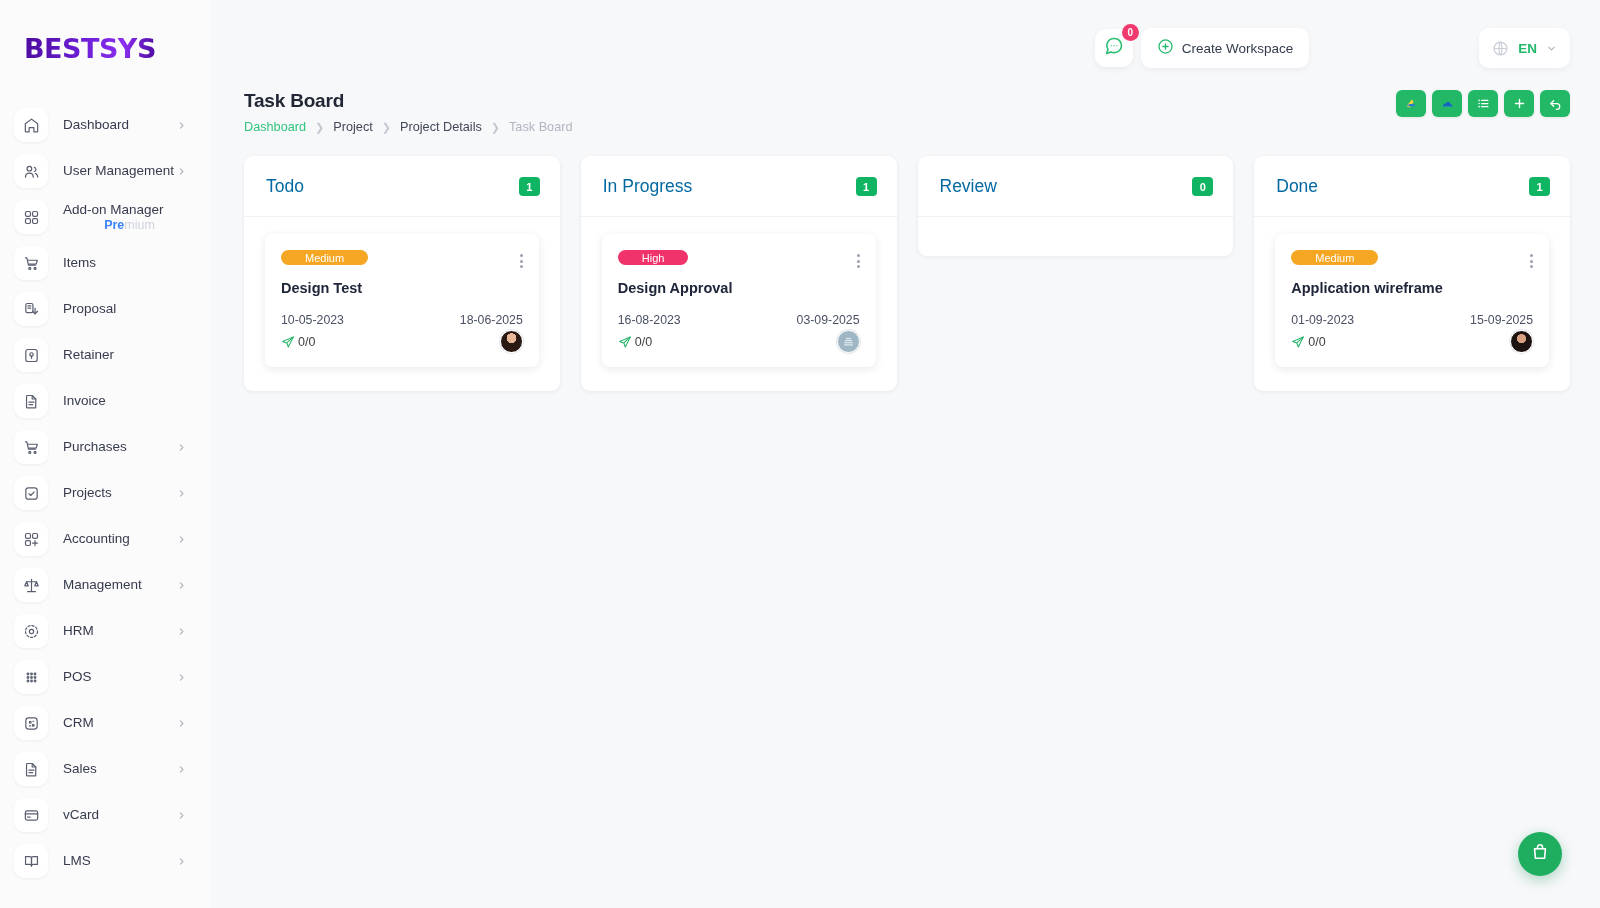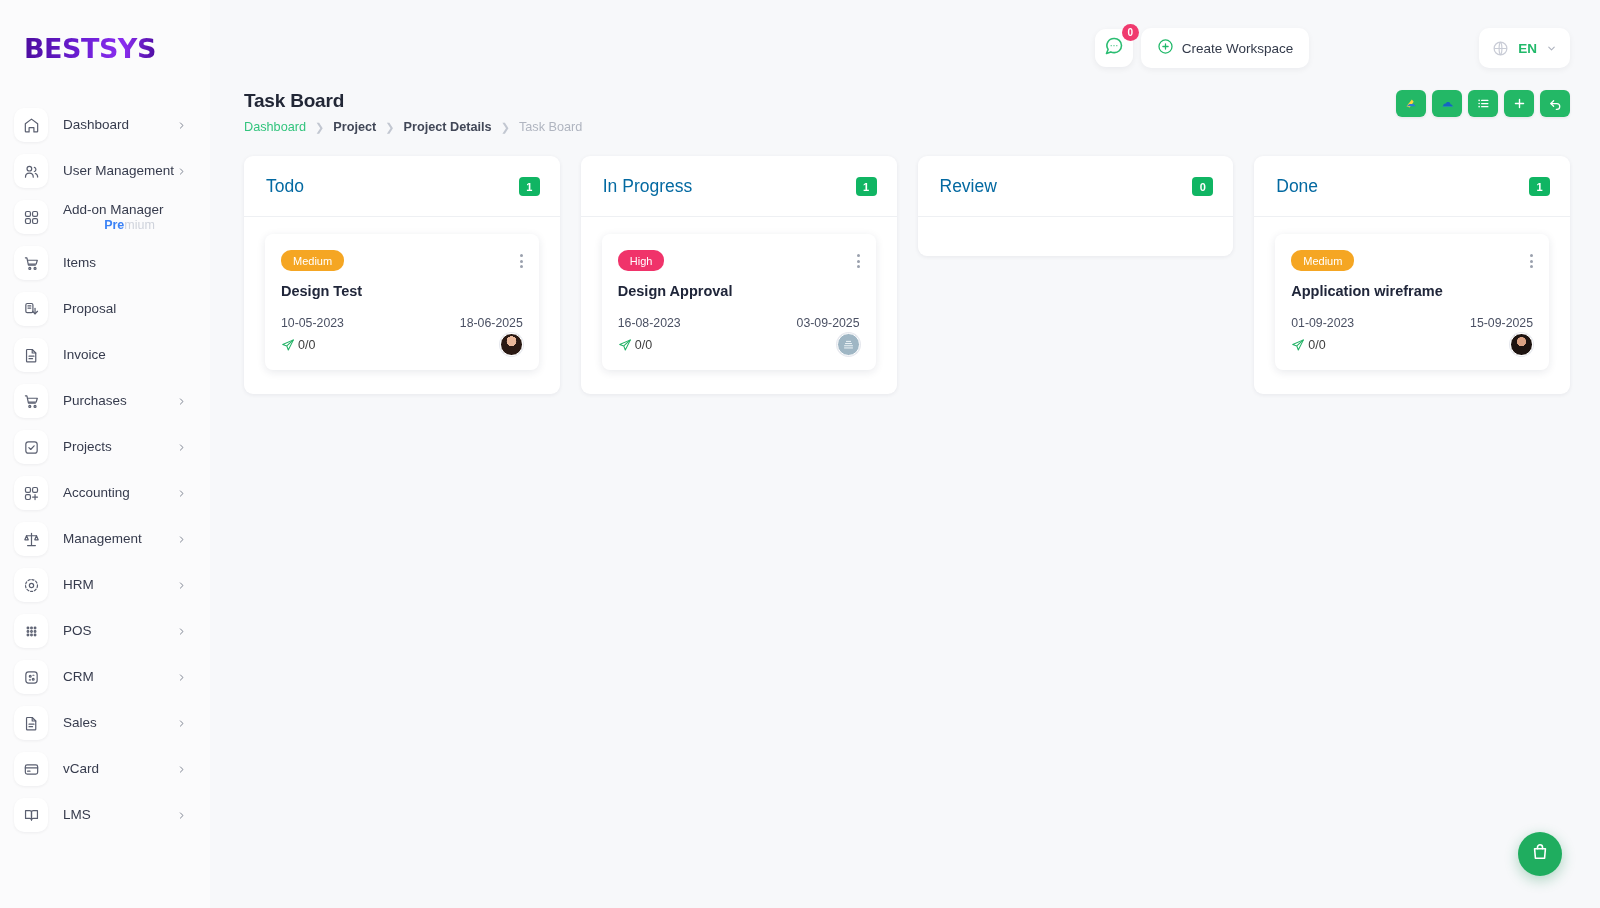--- a/index.html
+++ b/index.html
@@ -90,21 +90,21 @@
   .lang-btn .globe svg { width: 17px; height: 17px; }
   .lang-code { color: #21b96a; font-size: 13.5px; font-weight: 600; }
   .lang-chev { color: #aeb3bf; display:flex; }
   .lang-chev svg { width: 11px; height: 11px; }
 
   
   .page-head { padding: 0 30px 0 34px; position: relative; margin-top: -6px; }
   .page-title { font-size: 19px; font-weight: 600; color: #222736; letter-spacing: -0.2px; }
   .crumbs { display: flex; align-items: center; gap: 9px; margin-top: 8px; font-size: 12.7px; }
   .crumbs a { color: #32c47d; text-decoration: none; cursor: pointer; }
-  .crumbs .crumb { color: #414757; cursor: pointer; font-weight: 700; }
+  .crumbs .crumb { color: #414757; cursor: pointer; font-weight: 400; }
   .crumbs .crumb.active { color: #b0b5c0; font-weight: 400; cursor: default; }
   .crumbs .sep { color: #c2c7d1; font-size: 11px; }
 
   .head-actions { position: absolute; right: 30px; top: 0px; display: flex; gap: 6px; }
   .sq-btn {
     width: 30px; height: 27px; border-radius: 6px; background: #23b866;
     display: flex; align-items: center; justify-content: center; cursor: pointer;
     box-shadow: 0 1px 3px rgba(0,0,0,0.08);
   }
   .sq-btn svg { width: 15px; height: 15px; display: block; }
@@ -132,21 +132,21 @@
   .col-body.empty { padding: 19px; min-height: 10px; }
 
   .task-card {
     background: #fff; border-radius: 8px; padding: 16px 16px 14px 16px;
     box-shadow: 0 2px 9px rgba(30,35,70,0.10);
     position: relative;
   }
   .task-top { display: flex; align-items: flex-start; justify-content: space-between; }
   .pri {
     display:inline-flex; align-items:center; justify-content:center;
-    height: 21px; padding: 0 12px; border-radius: 10px;
+    height: 15px; padding: 0 24px; border-radius: 10px;
     font-size: 11px; color: #fff; font-weight: 500;
   }
   .pri.medium { background: #f5a623; }
   .pri.high { background: #f0336a; }
   .dots { color: #9aa0ad; display:flex; flex-direction:column; gap:2.5px; padding-top:4px; cursor:pointer; }
   .dots i { width: 3px; height: 3px; background: #9aa0ad; border-radius: 50%; display:block; }
   .task-name { font-size: 14.5px; font-weight: 600; color: #20263a; margin-top: 12px; }
   .task-meta { display: flex; justify-content: space-between; margin-top: 17px; font-size: 12.3px; color: #4a5063; }
   .task-foot { display: flex; justify-content: space-between; align-items: center; margin-top: 3px; }
   .task-count { display: flex; align-items: center; gap: 3px; font-size: 12.5px; color: #404040; }
@@ -234,20 +234,30 @@
         <div class="nav-item">
           <span class="nav-ico">
             <svg viewBox="0 0 24 24" fill="none" stroke="currentColor" stroke-width="1.7" stroke-linecap="round" stroke-linejoin="round">
               <rect x="4" y="3.5" width="10" height="13" rx="2"></rect>
               <path d="M7 7h4M7 10h4"></path>
               <path d="M13.5 14.5l3.5 3.5 3.5-3.5"></path>
               <path d="M17 10.5v7.5"></path>
             </svg>
           </span>
           <span class="nav-label">Proposal</span>
+        </div>
+        <div class="nav-item">
+          <span class="nav-ico">
+            <svg viewBox="0 0 24 24" fill="none" stroke="currentColor" stroke-width="1.7" stroke-linecap="round" stroke-linejoin="round">
+              <rect x="4" y="3.5" width="16" height="17" rx="3"></rect>
+              <circle cx="12" cy="10.5" r="2.4"></circle>
+              <path d="M12 12.9V16"></path>
+            </svg>
+          </span>
+          <span class="nav-label">Retainer</span>
         </div>
         <div class="nav-item">
           <span class="nav-ico">
             <svg viewBox="0 0 24 24" fill="none" stroke="currentColor" stroke-width="1.7" stroke-linecap="round" stroke-linejoin="round">
               <path d="M6 3.5h7l5 5V20a1 1 0 0 1-1 1H6a1 1 0 0 1-1-1V4.5a1 1 0 0 1 1-1z"></path>
               <path d="M13 3.5v5h5"></path>
               <path d="M8.5 13h7M8.5 16.5h5"></path>
             </svg>
           </span>
           <span class="nav-label">Invoice</span>

